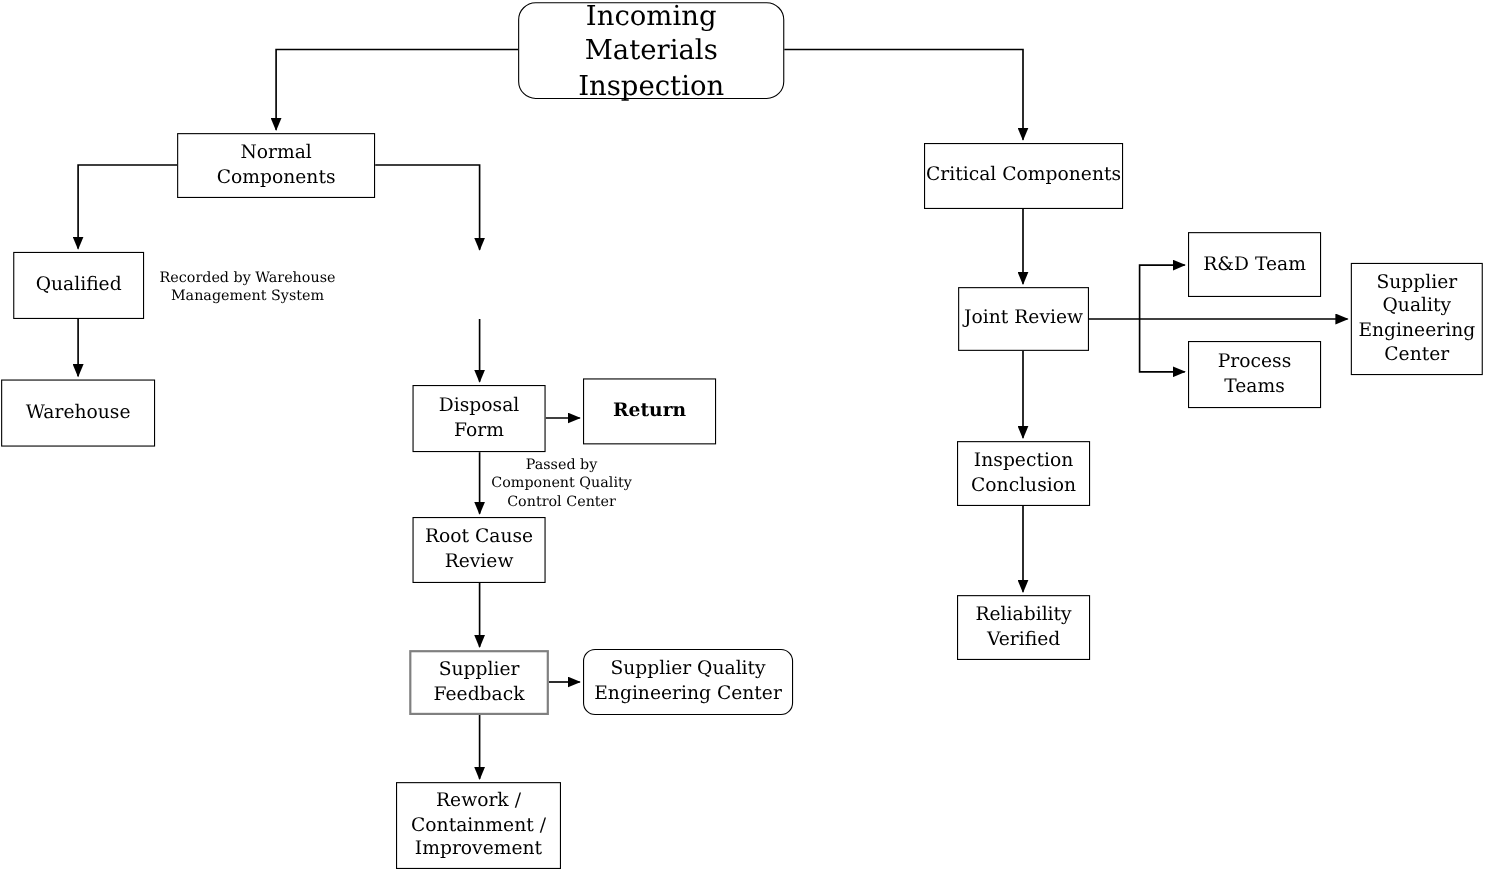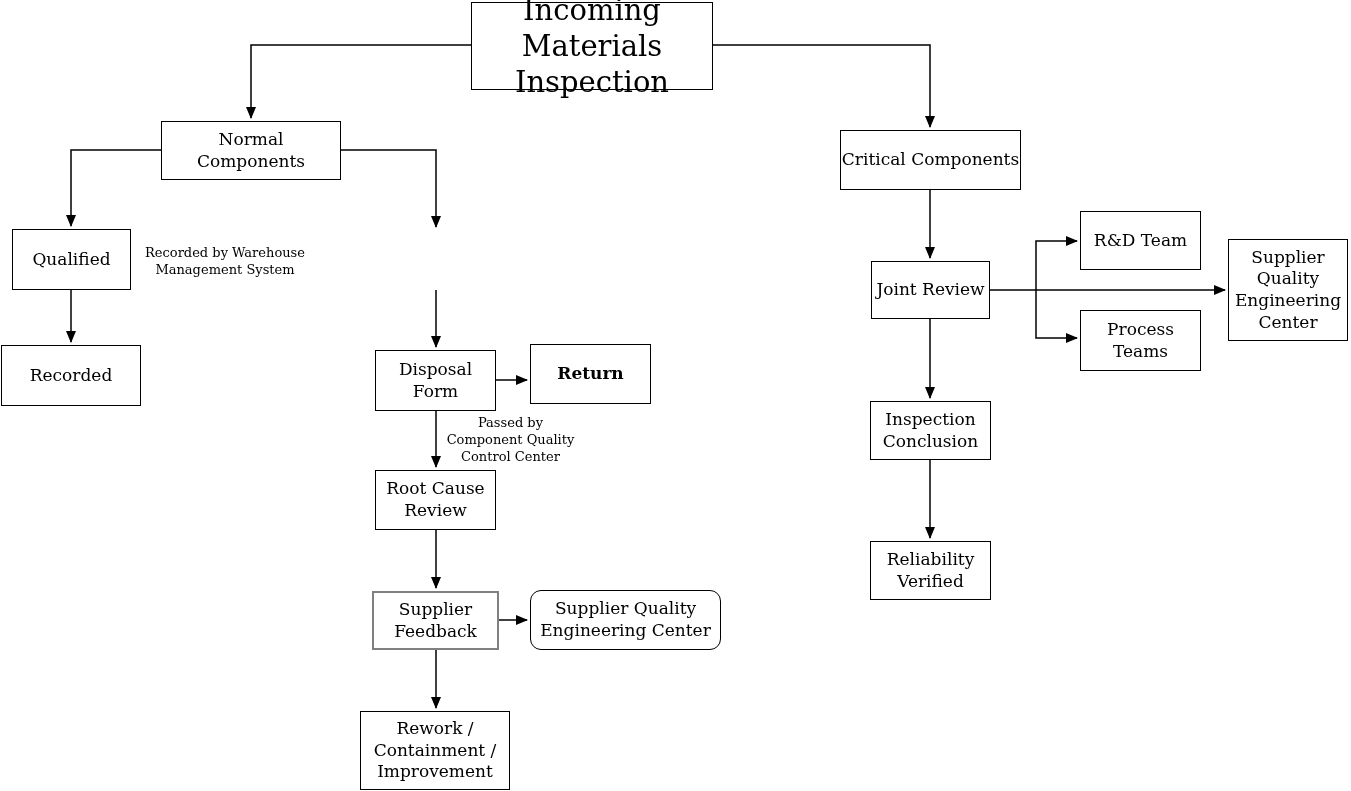--- a/index.html
+++ b/index.html
@@ -25,22 +25,23 @@
     border: 1.5px solid #000000;
     display: flex;
     align-items: center;
     justify-content: center;
     text-align: center;
     font-size: 17px;
     line-height: 1.27;
     white-space: pre-line;
   }
   .node.title-node {
-    font-size: 29px;
+    font-size: 25px;
     line-height: 1.25;
+    border-radius: 16px;
   }
   .node.highlight {
     border: 2px solid #808080;
   }
   .annotation {
     position: absolute;
     font-size: 13px;
     line-height: 1.3;
     text-align: center;
     white-space: pre-line;
@@ -78,21 +79,21 @@
     </g>
   </svg>
 
   <div class="node title-node" style="left:471px; top:2px; width:242px; height:88px;">Incoming
 Materials Inspection</div>
 
   <div class="node" style="left:161px; top:121px; width:180px; height:59px;">Normal Components</div>
 
   <div class="node" style="left:12px; top:229px; width:119px; height:61px;">Qualified</div>
 
-  <div class="node" style="left:1px; top:345px; width:140px; height:61px;">Recorded</div>
+  <div class="node" style="left:1px; top:345px; width:140px; height:61px;">Warehouse</div>
 
 
   <div class="node" style="left:375px; top:350px; width:121px; height:61px;">Disposal
 Form</div>
 
   <div class="node" style="left:530px; top:344px; width:121px; height:60px;font-weight:bold;">Return</div>
 
   <div class="node" style="left:375px; top:470px; width:121px; height:60px;">Root Cause
 Review</div>
 

